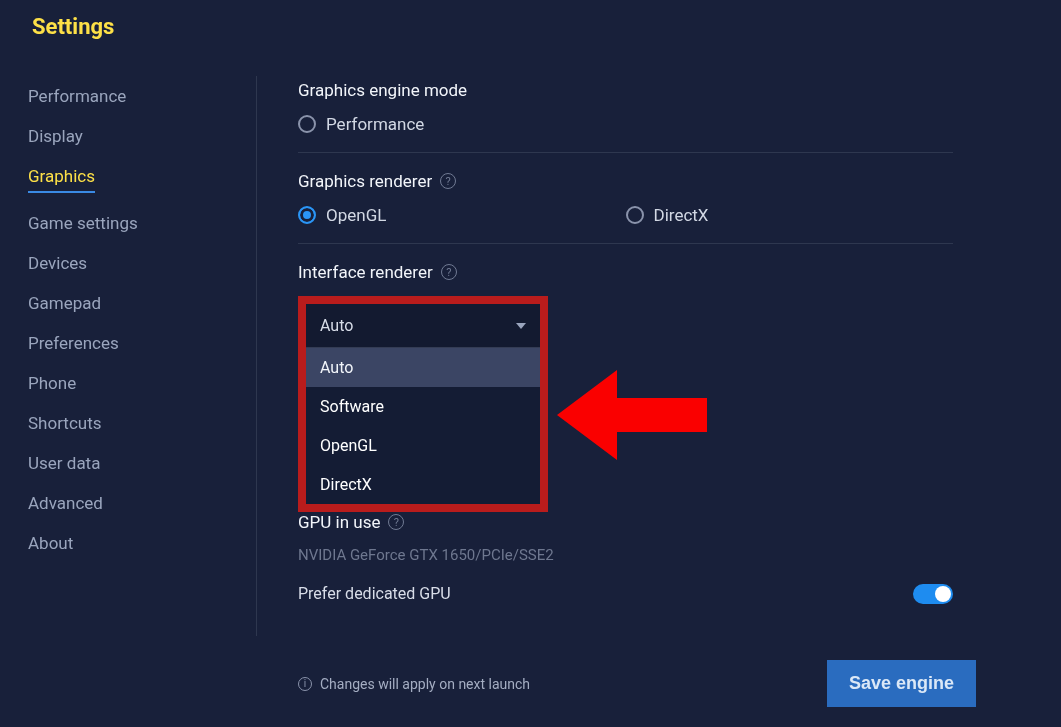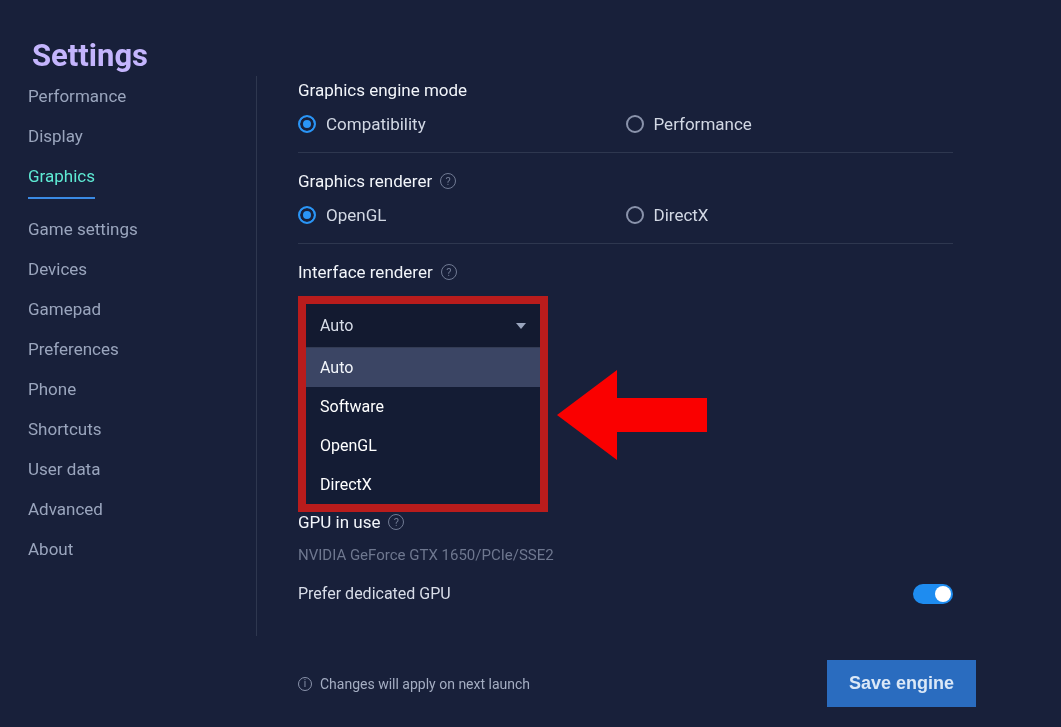--- a/index.html
+++ b/index.html
@@ -8,44 +8,43 @@
     background: #18203a;
     color: #d8dde8;
     font-family: -apple-system, BlinkMacSystemFont, "Segoe UI", Roboto, sans-serif;
     font-size: 16px;
     position: relative;
   }
   .page-title {
     position: absolute;
     left: 32px;
     top: 14px;
-    font-size: 31px;
+    font-size: 22px;
     font-weight: 700;
-    color: #c4b5fd;
-    margin-top: 23px;
+    color: #fde047;
   }
   .sidebar {
     position: absolute;
     left: 28px;
     top: 86px;
     width: 200px;
     display: flex;
     flex-direction: column;
     gap: 20px;
   }
   .sidebar-item {
     color: #9aa5bd;
     font-size: 17px;
     cursor: pointer;
     width: fit-content;
   }
   .sidebar-item.active {
-    color: #5eead4;
+    color: #fde047;
     border-bottom: 2px solid #3a8ae4;
-    padding-bottom: 11px;
+    padding-bottom: 5px;
   }
   .vline {
     position: absolute;
     left: 256px;
     top: 76px;
     width: 1px;
     height: 560px;
     background: #2e374f;
   }
   .panel {
@@ -232,24 +231,20 @@
 </nav>
 
 <div class="vline"></div>
 
 <div class="panel">
   <div class="section-title">
     <span>Graphics engine mode</span>
   </div>
   <div class="radio-row">
     <div class="radio-option">
-      <span class="radio-circle selected"></span>
-      <span class="radio-label">Compatibility</span>
-    </div>
-    <div class="radio-option">
       <span class="radio-circle"></span>
       <span class="radio-label">Performance</span>
     </div>
   </div>
 
   <div class="sep"></div>
 
   <div class="section-title">
     <span>Graphics renderer</span>
     <span class="help-icon">?</span>

